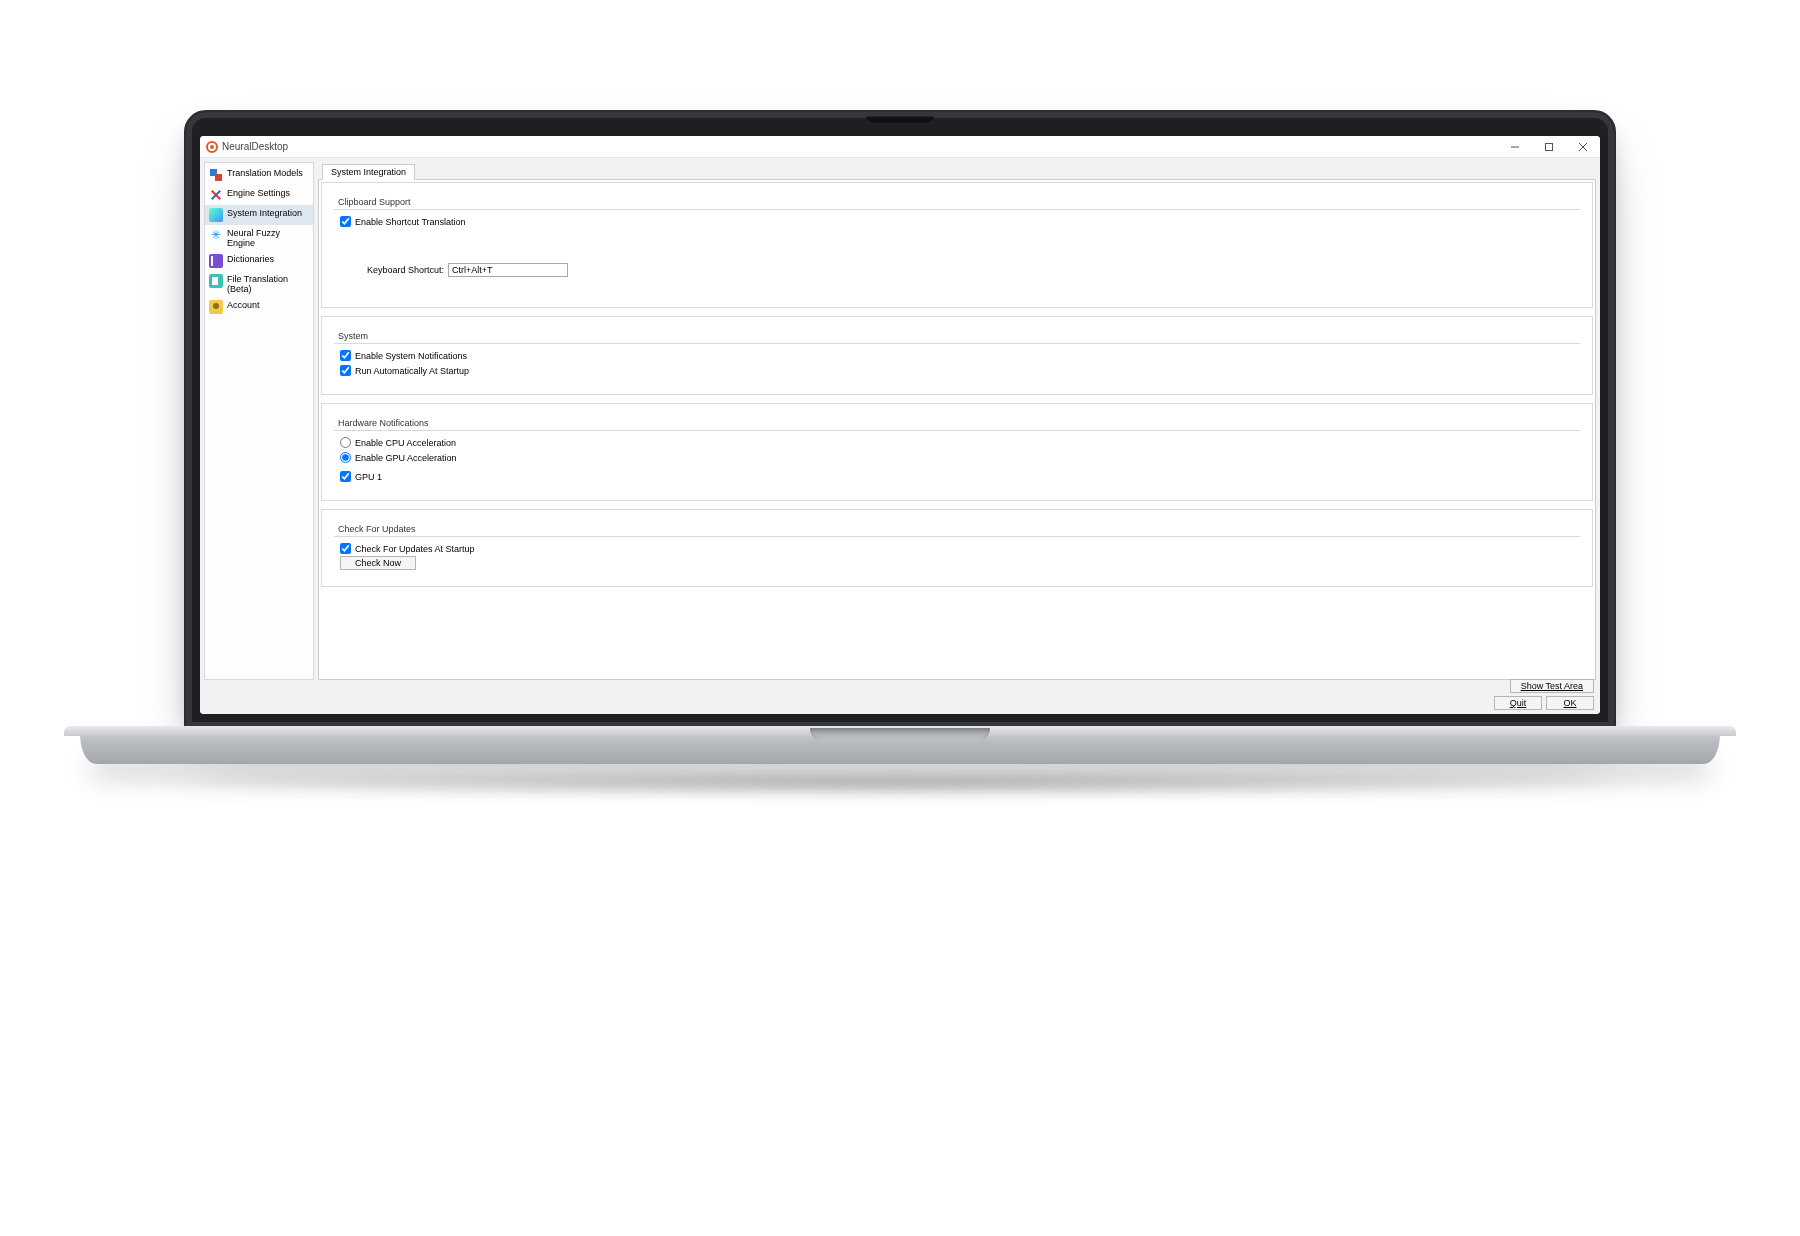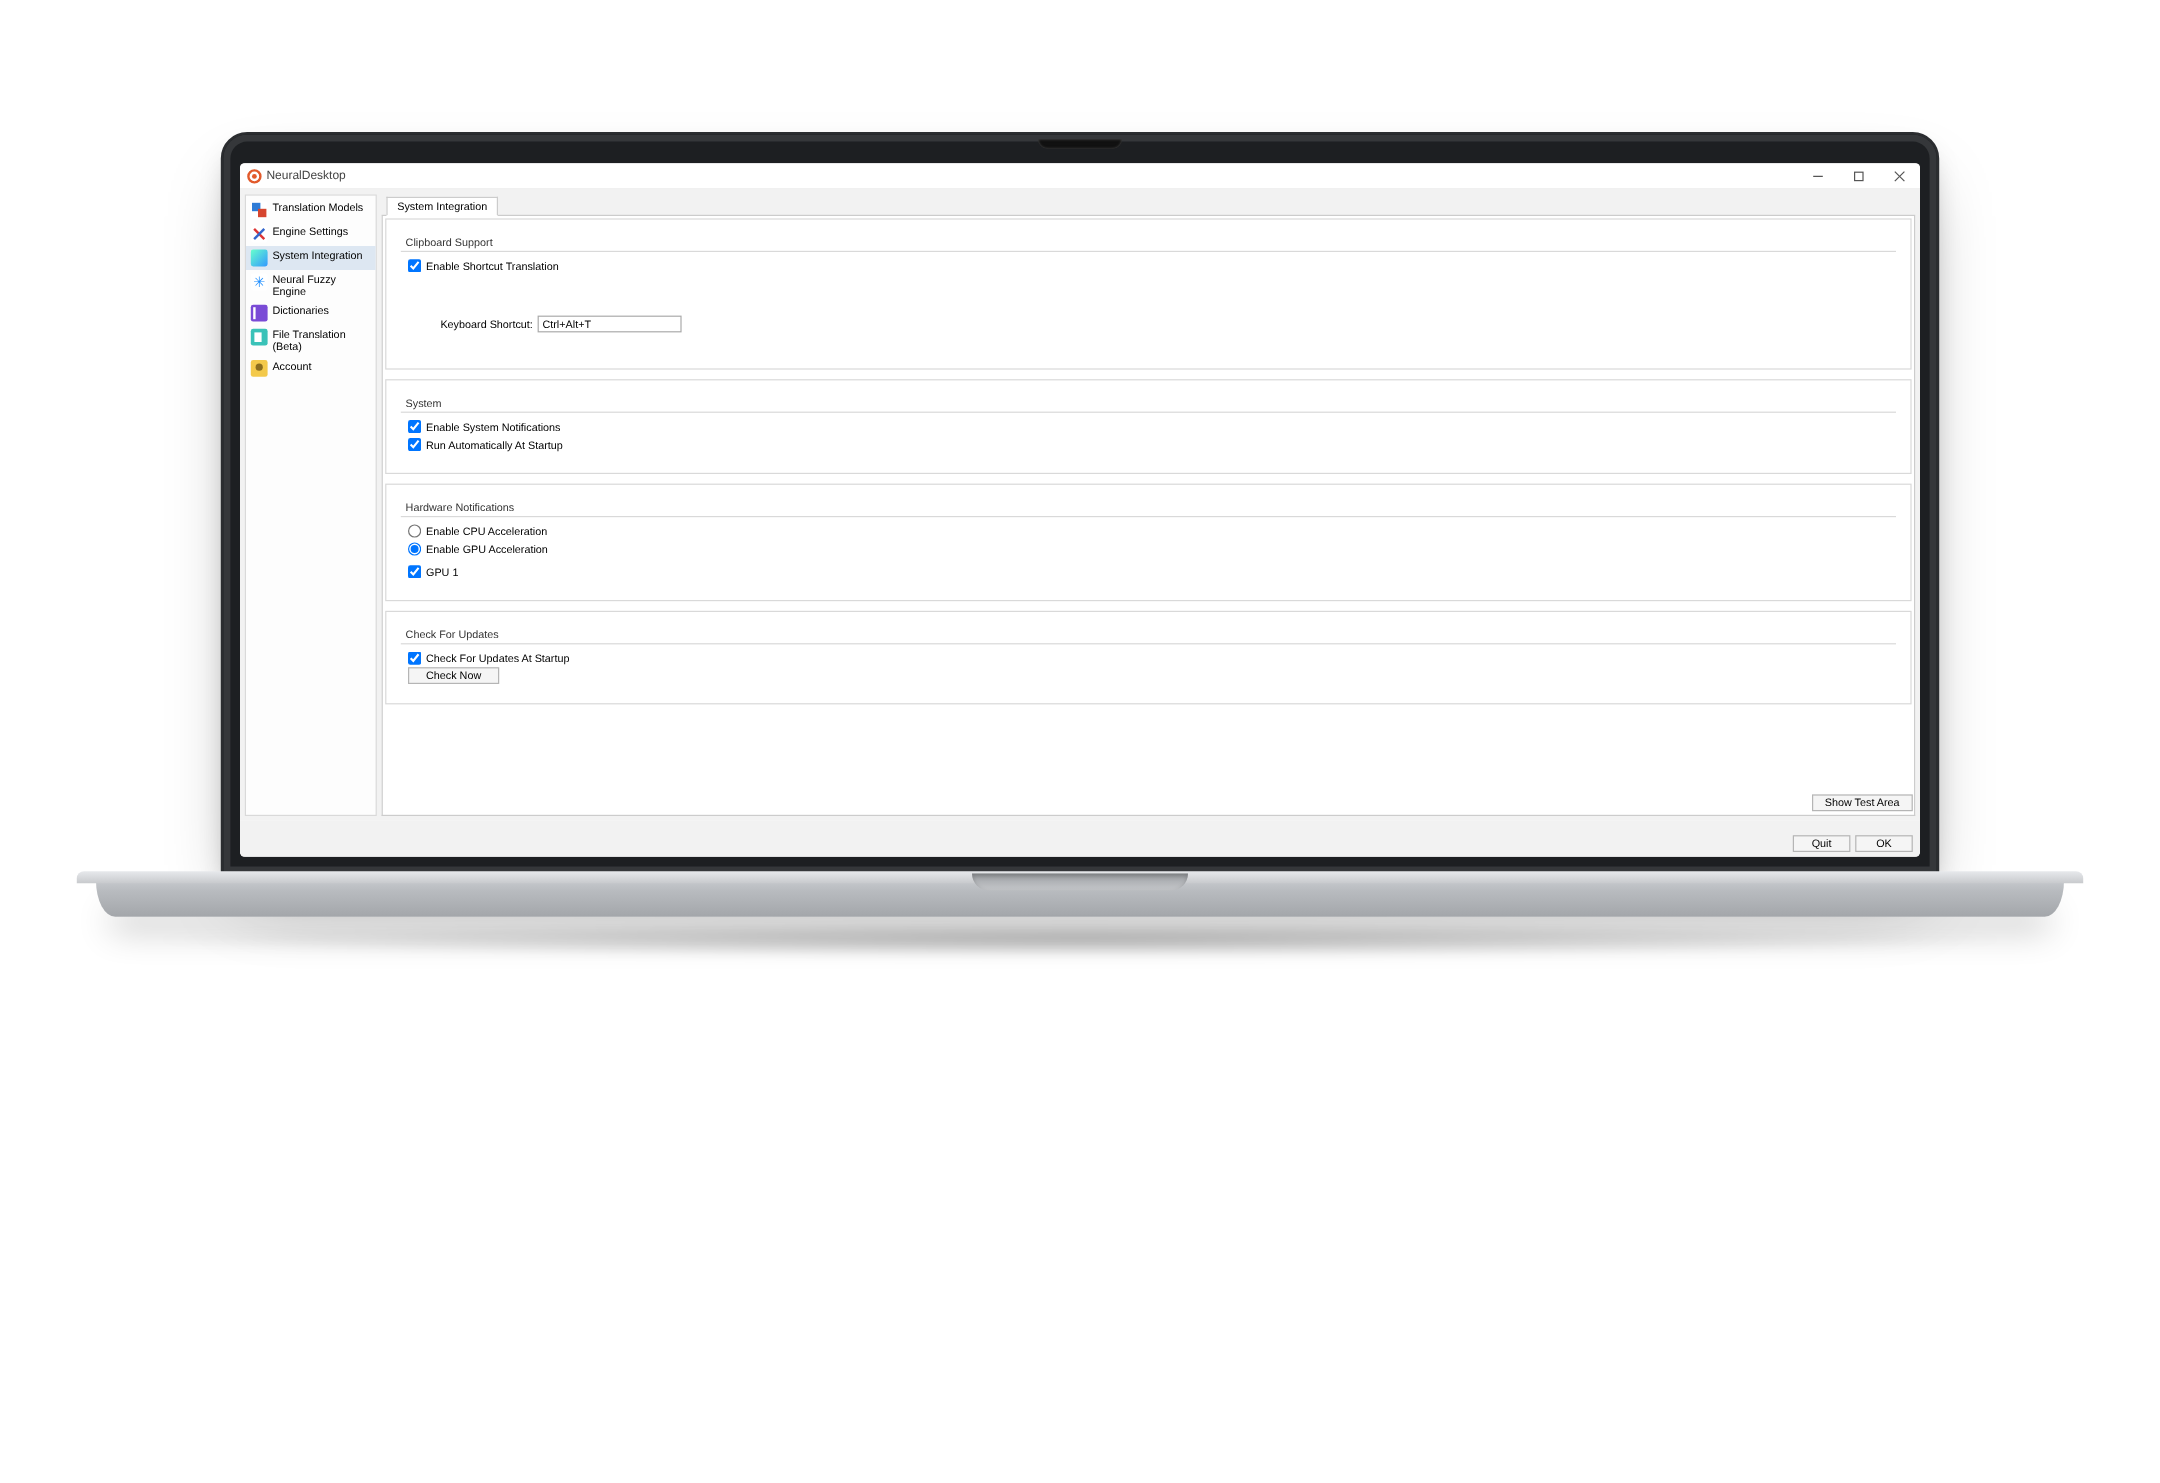--- a/index.html
+++ b/index.html
@@ -224,21 +224,21 @@
 
   
   .footer{
     height:30px;
     background:#f2f2f2;
     display:flex; justify-content:flex-end; align-items:flex-end;
     gap:4px;
     padding:2px 6px 4px 6px;
   }
   .footer .stack{
-    display:flex; flex-direction:column; gap:20px; align-items:flex-end;
+    display:flex; flex-direction:column; gap:3px; align-items:flex-end;text-decoration:underline;
   }
   .footer .row{
     display:flex; gap:4px;
   }
   .footer button{
     font-size:9px;
     padding:1px 10px;
     min-width:48px;
     background:#f5f5f5;
     border:1px solid #b5b5b5;

